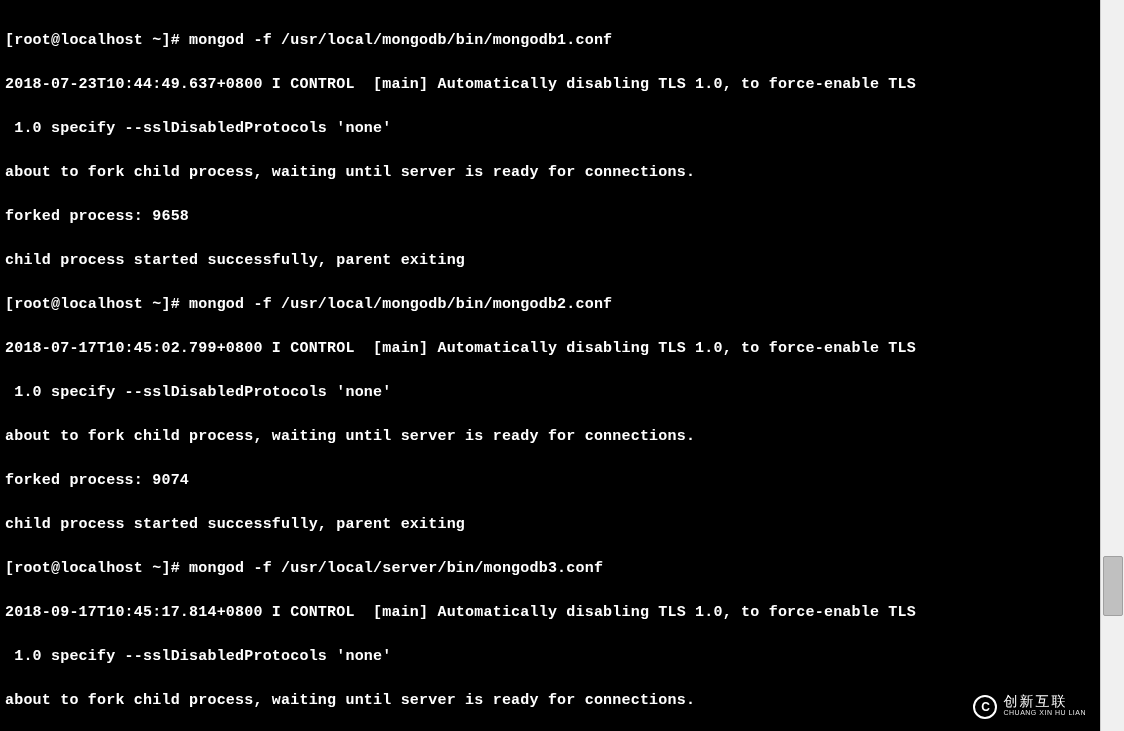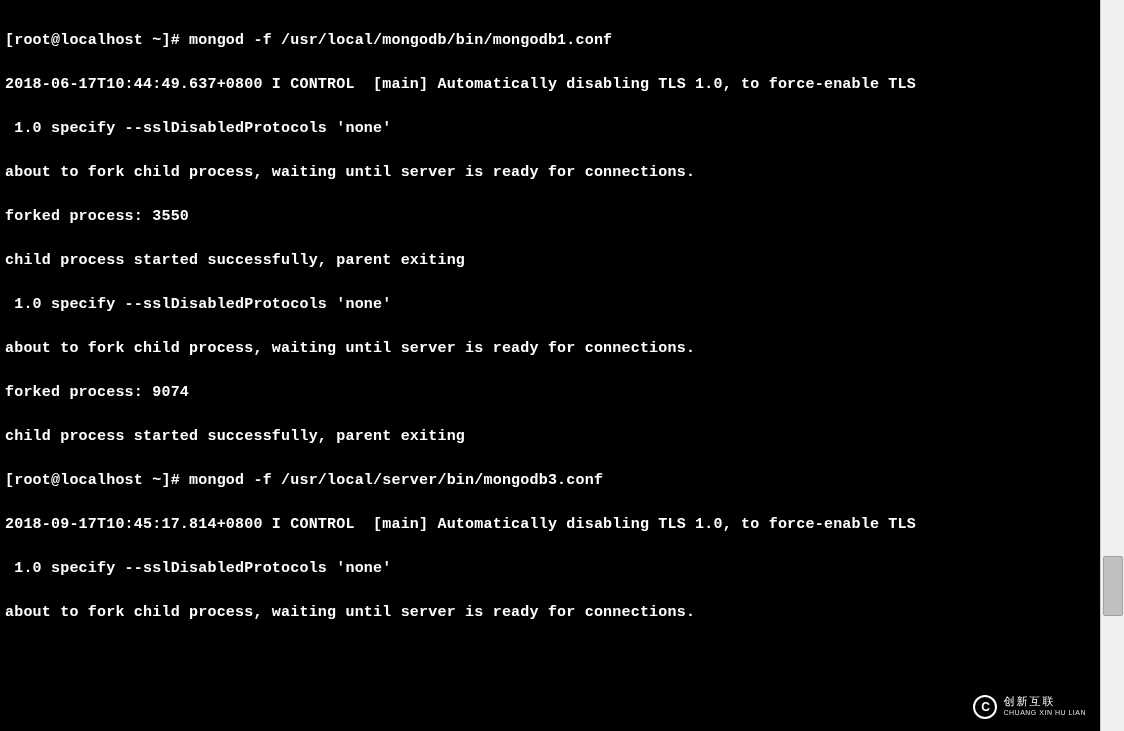--- a/index.html
+++ b/index.html
@@ -61,34 +61,36 @@
     border: 2px solid #fff;
     border-radius: 50%;
     display: flex;
     align-items: center;
     justify-content: center;
     font-weight: bold;
     font-size: 12px;
     color: #fff;
   }
   .corner-text { line-height: 12px; }
-  .corner-zh { font-size: 11px; letter-spacing: 2px;}
+  .corner-zh { font-size: 14px; letter-spacing: 2px;}
   .corner-en { font-size: 7px; opacity: .9; letter-spacing: 0.5px;}
   .row { display: block; }
 </style>
 </head>
 <body>
 
 <div class="terminal">
 <span class="row"><span>[root@localhost ~]# </span><span>mongod -f /usr/local/mongodb/bin/mongodb1.conf</span></span>
-<span class="row">2018-06-17T10:44:49.637+0800 I CONTROL  [main] Automatically disabling TLS 1.0, to force-enable TLS</span>
+<span class="row">2018-07-23T10:44:49.637+0800 I CONTROL  [main] Automatically disabling TLS 1.0, to force-enable TLS</span>
 <span class="row"> 1.0 specify --sslDisabledProtocols 'none'</span>
 <span class="row">about to fork child process, waiting until server is ready for connections.</span>
-<span class="row">forked process: 3550</span>
+<span class="row">forked process: 9658</span>
 <span class="row">child process started successfully, parent exiting</span>
+<span class="row"><span>[root@localhost ~]# </span><span>mongod -f /usr/local/mongodb/bin/mongodb2.conf</span></span>
+<span class="row">2018-07-17T10:45:02.799+0800 I CONTROL  [main] Automatically disabling TLS 1.0, to force-enable TLS</span>
 <span class="row"> 1.0 specify --sslDisabledProtocols 'none'</span>
 <span class="row">about to fork child process, waiting until server is ready for connections.</span>
 <span class="row">forked process: 9074</span>
 <span class="row">child process started successfully, parent exiting</span>
 <span class="row"><span>[root@localhost ~]# </span><span>mongod -f /usr/local/server/bin/mongodb3.conf</span></span>
 <span class="row">2018-09-17T10:45:17.814+0800 I CONTROL  [main] Automatically disabling TLS 1.0, to force-enable TLS</span>
 <span class="row"> 1.0 specify --sslDisabledProtocols 'none'</span>
 <span class="row">about to fork child process, waiting until server is ready for connections.</span>
 
 

